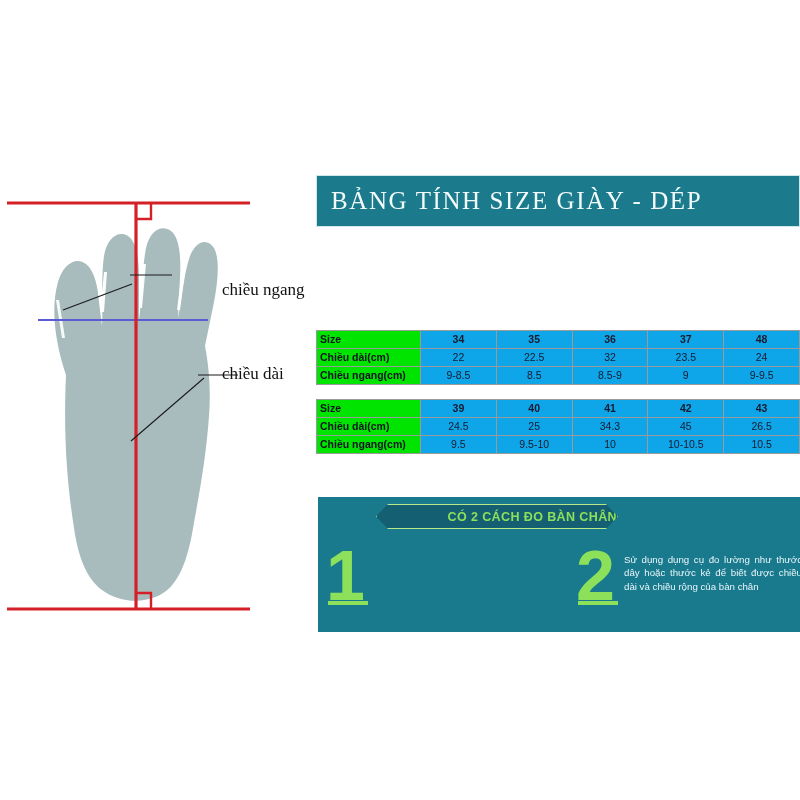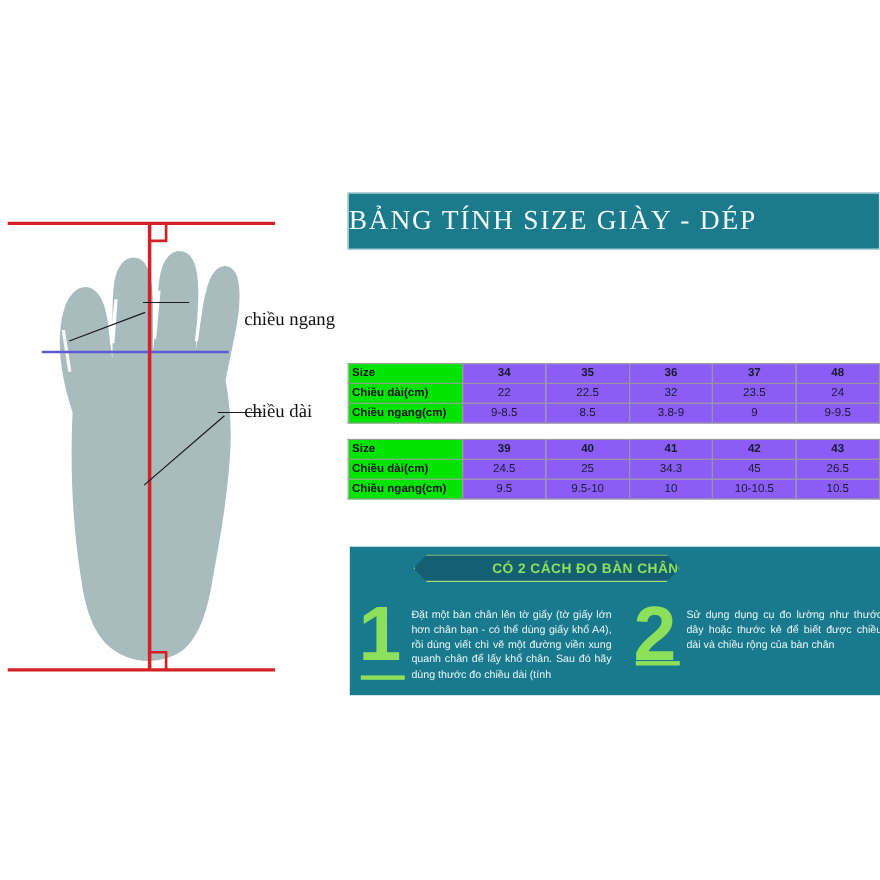--- a/index.html
+++ b/index.html
@@ -34,40 +34,41 @@
     width: 484px; height: 52px;
     background: #1b7a8c;
     border: 1px solid #cfe6ea;
     display: flex; align-items: center;
   }
   #title-text {
     font-family: "Liberation Serif", serif;
     font-size: 25px;
     letter-spacing: 1.6px;
     color: #f2fafb;
+    padding-left: 14px;
     white-space: nowrap;
   }
 
   
   .size-table {
     position: absolute; left: 0;
     width: 484px;
     border-collapse: collapse;
     table-layout: fixed;
     border-radius: 27px;
   }
   #table-1 { top: 330px; }
   #table-2 { top: 399px; }
   .size-table td {
     border: 1px solid #9a9a9a;
     height: 17px;
     font-size: 10.5px;
     font-weight: bold;
     text-align: center;
-    background: #8b5cf6;
+    background: #0ea5e9;
     color: #1a1a2e;
     padding: 0;
     line-height: 17px;
   }
   .size-table td.hdr-cell {
     background: #00e400;
     text-align: left;
     padding-left: 3px;
     width: 104px;
     color: #112;
@@ -198,21 +199,21 @@
         <td>22</td>
         <td>22.5</td>
         <td>32</td>
         <td>23.5</td>
         <td>24</td>
       </tr>
       <tr class="row-val">
         <td class="hdr-cell">Chiều ngang(cm)</td>
         <td>9-8.5</td>
         <td>8.5</td>
-        <td>3.8-9</td>
+        <td>8.5-9</td>
         <td>9</td>
         <td>9-9.5</td>
       </tr>
     </tbody>
       </table>
 
     <table class="size-table" id="table-2">
       <tbody>
           <tr class="row-size">
         <td class="hdr-cell">Size</td>
@@ -245,21 +246,20 @@
 
       <div id="banner">
         <span id="banner-text">CÓ 2 CÁCH ĐO BÀN CHÂN</span>
       </div>
 
       <div class="step" id="step-1">
         <div class="step-num-wrap">
           <div class="step-num">1</div>
           <div class="step-num-bar"></div>
         </div>
-        <div class="step-body">Đặt một bàn chân lên tờ giấy (tờ giấy lớn hơn chân bạn - có thể dùng giấy khổ A4), rồi dùng viết chì vẽ một đường viền xung quanh chân để lấy khổ chân. Sau đó hãy dùng thước đo chiều dài (tính</div>
       </div>
 
       <div class="step" id="step-2">
         <div class="step-num-wrap">
           <div class="step-num">2</div>
           <div class="step-num-bar"></div>
         </div>
         <div class="step-body">Sử dụng dụng cụ đo lường như thước dây hoặc thước kẻ để biết được chiều dài và chiều rộng của bàn chân</div>
       </div>
 

